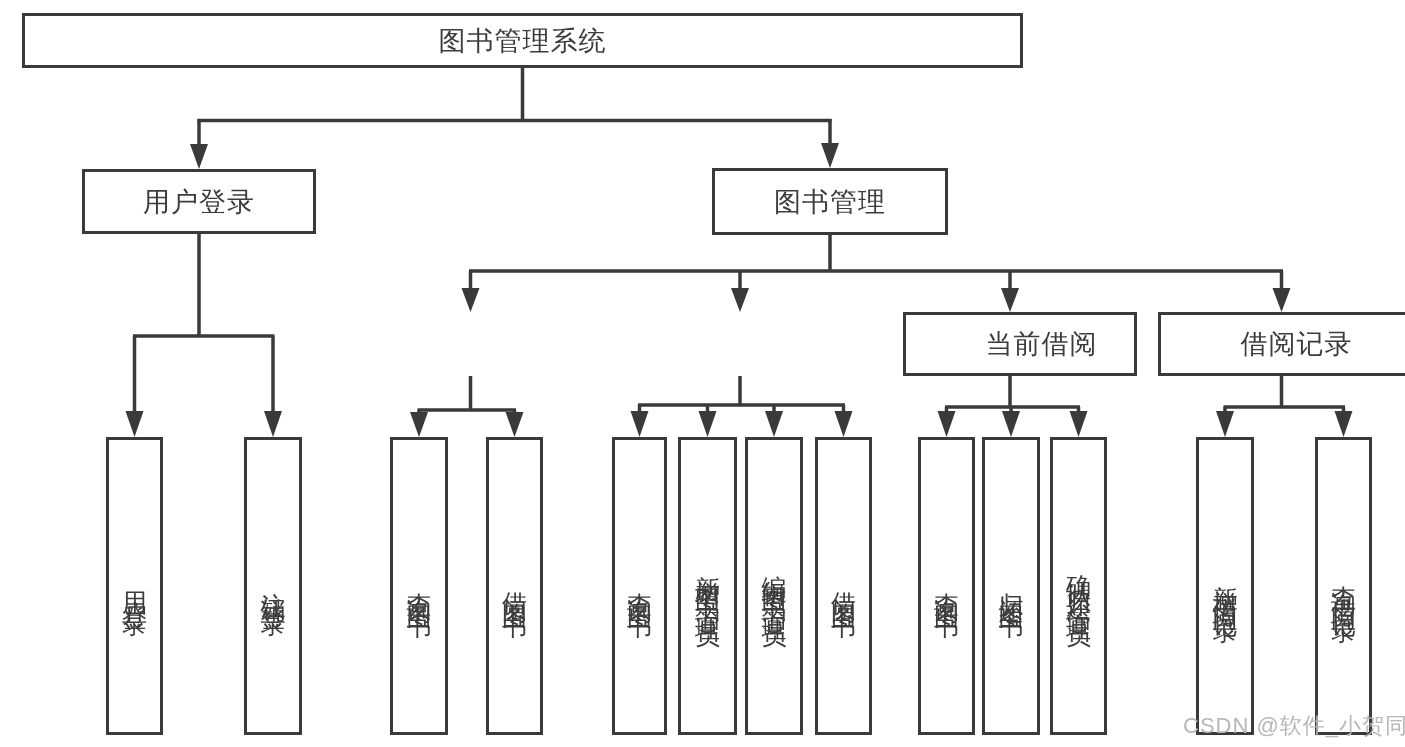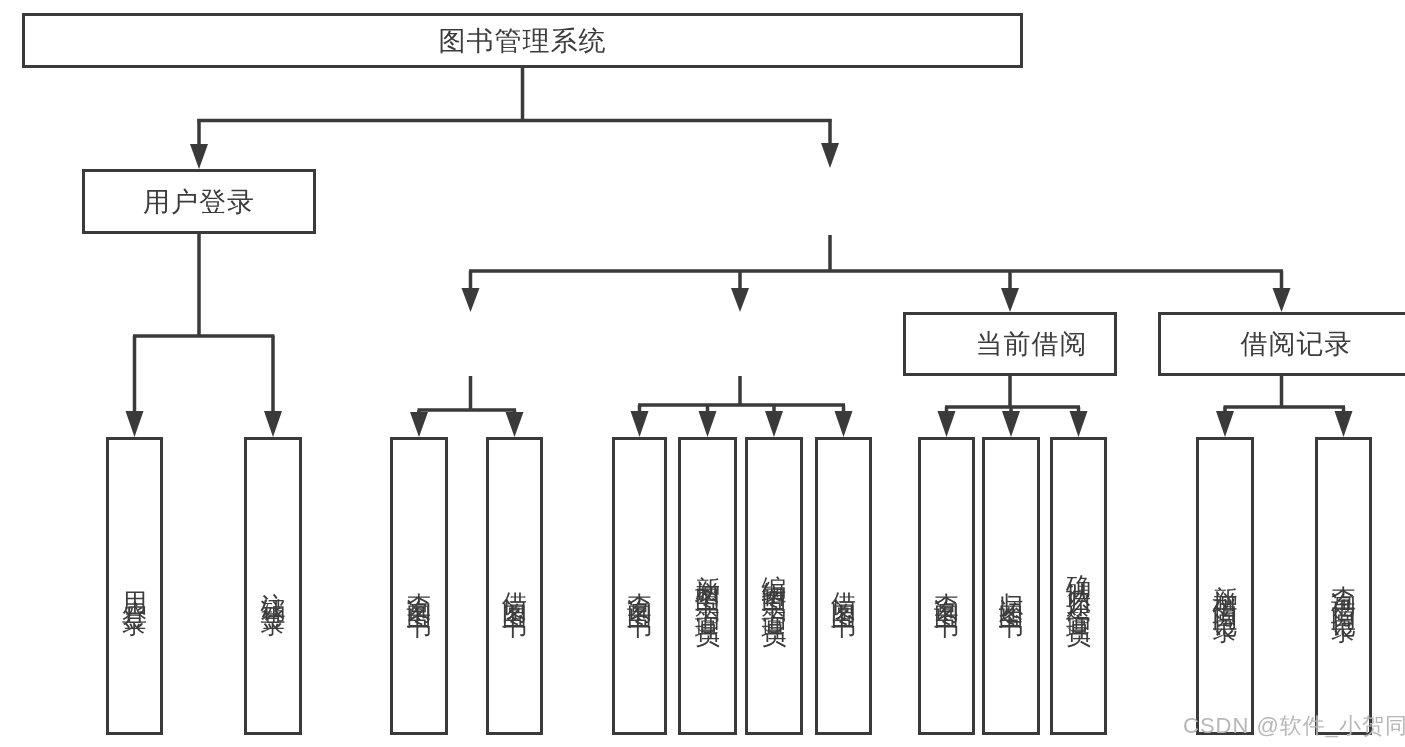--- a/index.html
+++ b/index.html
@@ -27,21 +27,21 @@
     letter-spacing: 1px;
     white-space: nowrap;
     color: #3c3c3c;
   }
   .root { left: 22px; top: 13px; width: 1001px; height: 55px; }
   .l2a  { left: 82px;  top: 169px; width: 234px; height: 65px; }
   .l2b  { left: 712px; top: 168px; width: 236px; height: 67px; }
   .l3   { top: 312px; height: 64px; }
   .l3a { left: 363px;  width: 215px; }
   .l3b { left: 633px;  width: 214px; }
-  .l3c { left: 903px;  width: 214px; padding-left: 43px; }
+  .l3c { left: 903px;  width: 234px; padding-left: 43px; }
   .l3d { left: 1158px; width: 253px; padding-left: 24px; }
   .leaf { top: 437px; height: 298px; }
   .leaf span {
     writing-mode: vertical-rl;
     text-orientation: mixed;
     font-size: 25px;
     letter-spacing: 7px;
     line-height: 1;
     color: #3c3c3c;
     white-space: nowrap;
@@ -130,20 +130,23 @@
     </g>
   </svg>
 
   <div class="box hbox root">
     <span>图书管理系统</span>
   </div>
 
   <div class="box hbox l2a">
     <span>用户登录</span>
   </div>
+  <div class="box hbox l2b">
+    <span>图书管理</span>
+  </div>
 
   <div class="box hbox l3 l3c">
     <span>当前借阅</span>
   </div>
   <div class="box hbox l3 l3d">
     <span>借阅记录</span>
   </div>
 
   <div class="box leaf" style="left:106px;width:57px">
     <span>用户登录</span>

